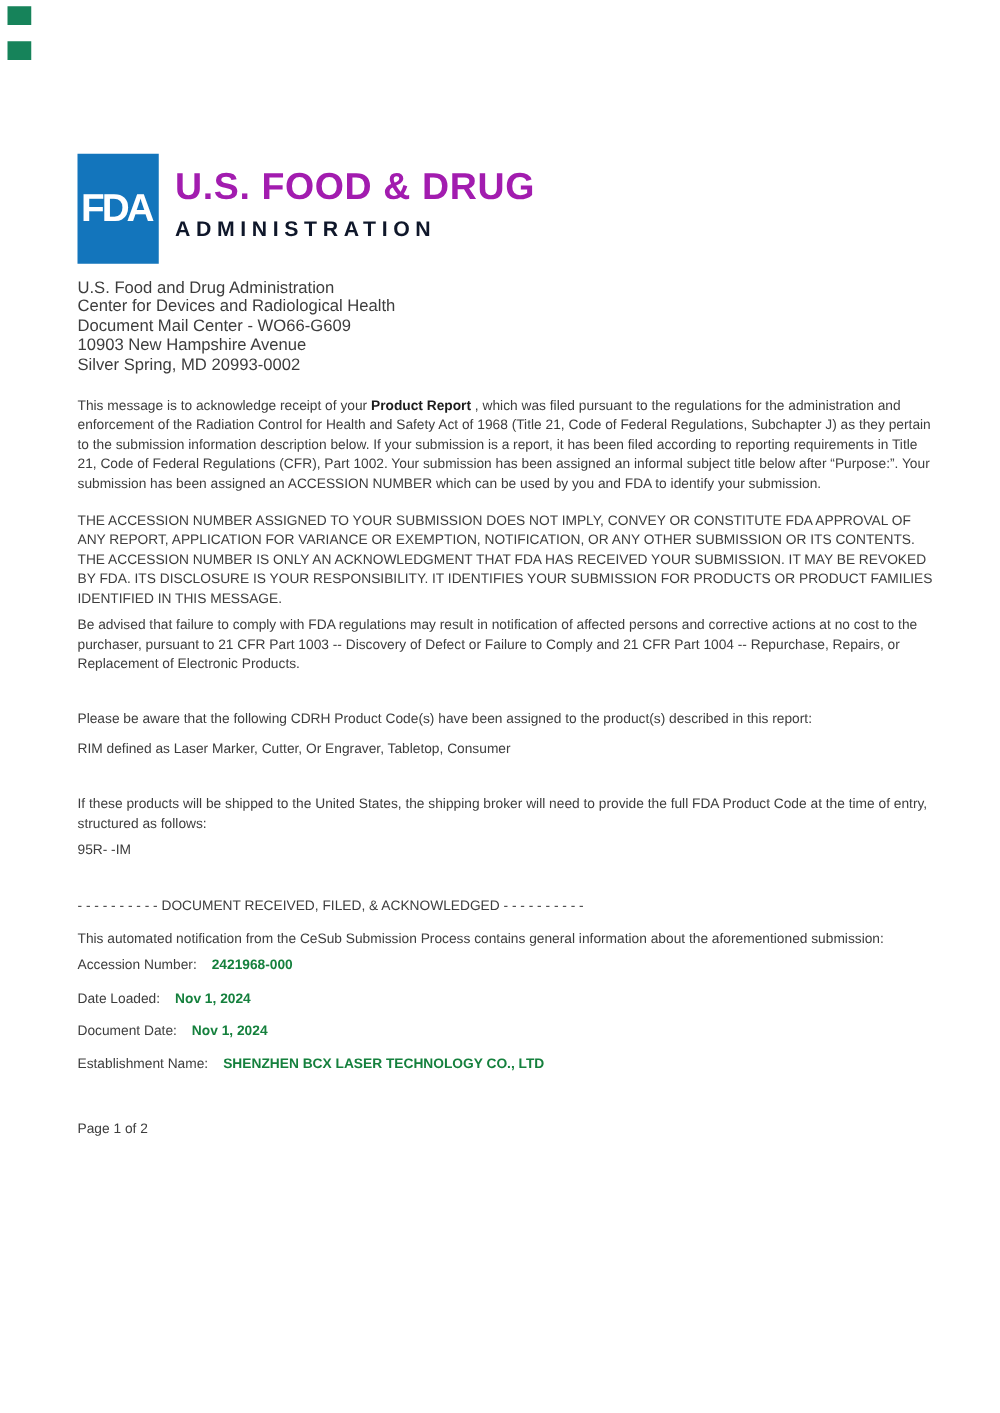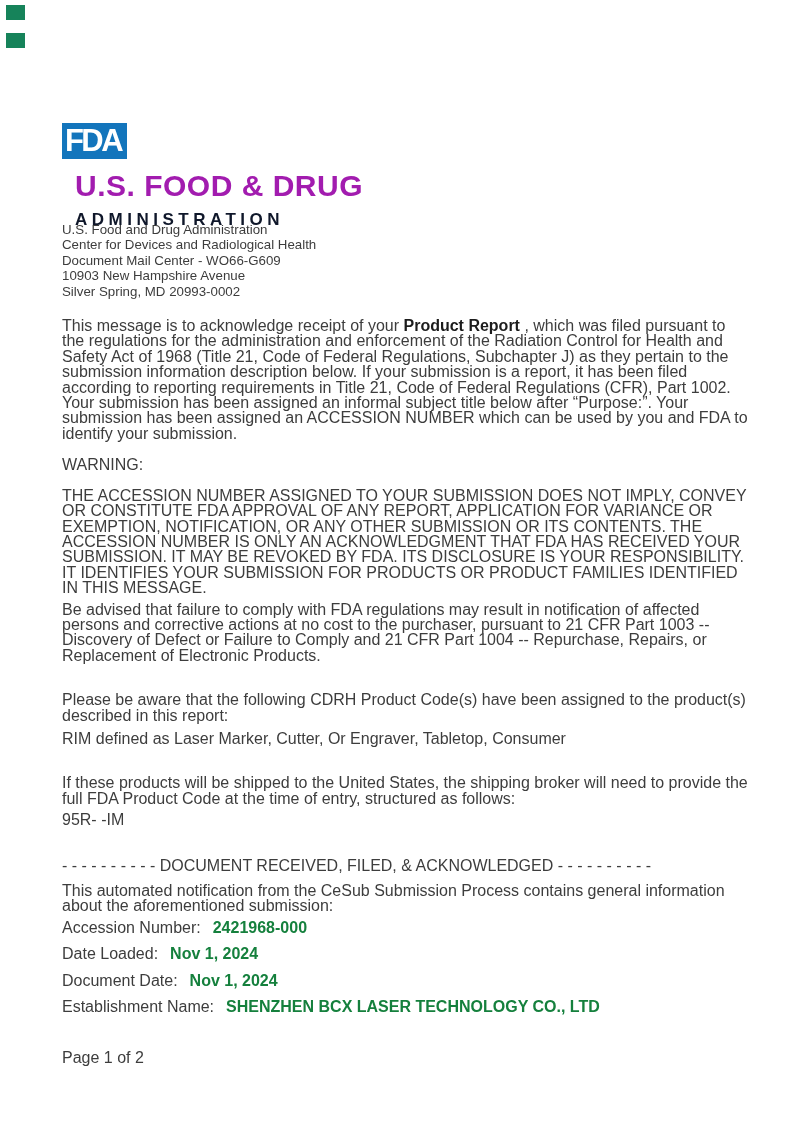--- a/index.html
+++ b/index.html
@@ -11,40 +11,40 @@
   }
   .page { position: relative; width: 800px; height: 1130px; background: #fff; overflow: hidden; }
 
   .corner-mark { position: absolute; left: 6px; width: 19px; height: 15px; background: #16835a; }
   .corner-mark-1 { top: 5px; }
   .corner-mark-2 { top: 33px; }
 
   .content { position: absolute; left: 62px; top: 0; width: 686px; }
 
   
-  .logo-row { display: flex; align-items: flex-start; margin-top: 123px; height: 88px; flex-direction: column; }
+  .logo-row { display: flex; align-items: flex-start; margin-top: 123px; height: 88px; }
   .fda-box {
     width: 65px; height: 88px; background: #1375bc; color: #ffffff;
     display: flex; align-items: center; justify-content: center;
     font-weight: bold; font-size: 31px; letter-spacing: -2.5px;
     padding-right: 3px; box-sizing: border-box;
   }
   .logo-text { margin-left: 13px; }
   .logo-title {
     color: #a21caf; font-weight: bold; font-size: 30px;
     line-height: 1; margin-top: 12px; letter-spacing: 0.5px; white-space: nowrap;
   }
   .logo-sub {
     color: #0f172a; font-weight: bold; font-size: 17px;
     letter-spacing: 4.5px; margin-top: 9px; white-space: nowrap;
   }
 
   
   .address { margin-top: 11px; font-size: 13.3px; line-height: 15.4px; }
-  .p { margin: 0; font-size: 16px; line-height: 15.4px; }
+  .p { margin: 0; font-size: 11px; line-height: 15.4px; }
   .intro        { margin-top: 19px; }
   .warning-head { margin-top: 16px; }
   .warning-body { margin-top: 15px; }
   .advisory     { margin-top: 6px;  }
   .codes-intro  { margin-top: 29px; }
   .code-line    { margin-top: 8px;  }
   .shipping     { margin-top: 29px; }
   .ship-code    { margin-top: 6px;  }
   .divider      { margin-top: 30px; white-space: nowrap; }
   .auto-note    { margin-top: 10px; }
@@ -80,21 +80,20 @@
     <div class="address">
       <div>U.S. Food and Drug Administration</div>
       <div>Center for Devices and Radiological Health</div>
       <div>Document Mail Center - WO66-G609</div>
       <div>10903 New Hampshire Avenue</div>
       <div>Silver Spring, MD 20993-0002</div>
     </div>
 
     <p class="p intro"><span>This message is to acknowledge receipt of your </span><b class="bv">Product Report</b><span> , which was filed pursuant to the regulations for the administration and enforcement of the Radiation Control for Health and Safety Act of 1968 (Title 21, Code of Federal Regulations, Subchapter J) as they pertain to the submission information description below. If your submission is a report, it has been filed according to reporting requirements in Title 21, Code of Federal Regulations (CFR), Part 1002. Your submission has been assigned an informal subject title below after “Purpose:”. Your submission has been assigned an ACCESSION NUMBER which can be used by you and FDA to identify your submission.</span></p>
 
-    <p class="p warning-head">WARNING:</p>
 
     <p class="p warning-body">THE ACCESSION NUMBER ASSIGNED TO YOUR SUBMISSION DOES NOT IMPLY, CONVEY OR CONSTITUTE FDA APPROVAL OF ANY REPORT, APPLICATION FOR VARIANCE OR EXEMPTION, NOTIFICATION, OR ANY OTHER SUBMISSION OR ITS CONTENTS. THE ACCESSION NUMBER IS ONLY AN ACKNOWLEDGMENT THAT FDA HAS RECEIVED YOUR SUBMISSION. IT MAY BE REVOKED BY FDA. ITS DISCLOSURE IS YOUR RESPONSIBILITY. IT IDENTIFIES YOUR SUBMISSION FOR PRODUCTS OR PRODUCT FAMILIES IDENTIFIED IN THIS MESSAGE.</p>
 
     <p class="p advisory">Be advised that failure to comply with FDA regulations may result in notification of affected persons and corrective actions at no cost to the purchaser, pursuant to 21 CFR Part 1003 -- Discovery of Defect or Failure to Comply and 21 CFR Part 1004 -- Repurchase, Repairs, or Replacement of Electronic Products.</p>
 
     <p class="p codes-intro">Please be aware that the following CDRH Product Code(s) have been assigned to the product(s) described in this report:</p>
 
     <p class="p code-line">RIM defined as Laser Marker, Cutter, Or Engraver, Tabletop, Consumer</p>
 
     <p class="p shipping">If these products will be shipped to the United States, the shipping broker will need to provide the full FDA Product Code at the time of entry, structured as follows:</p>

